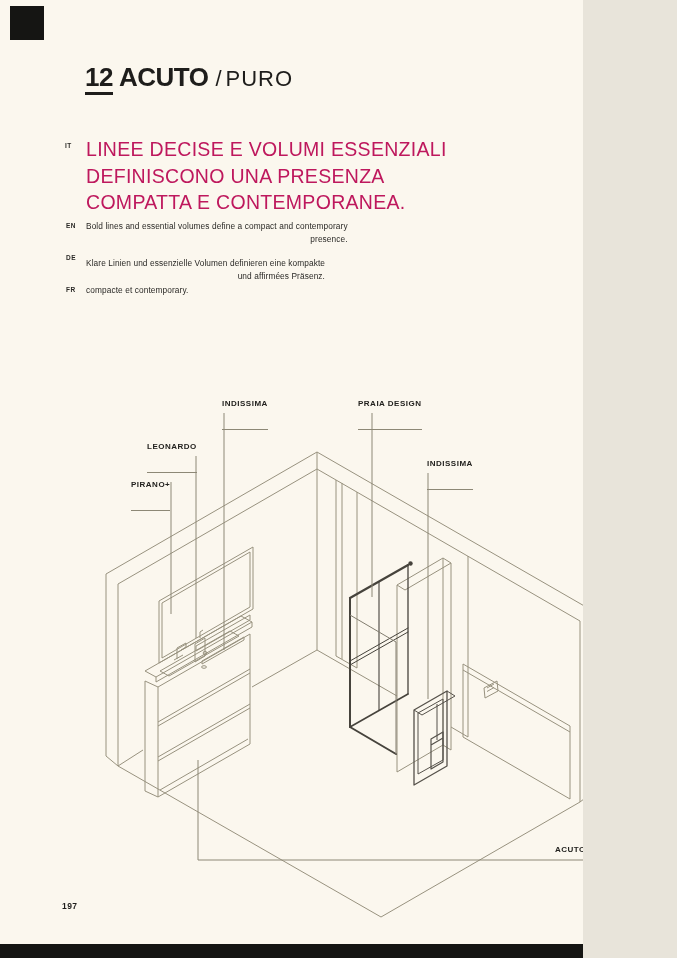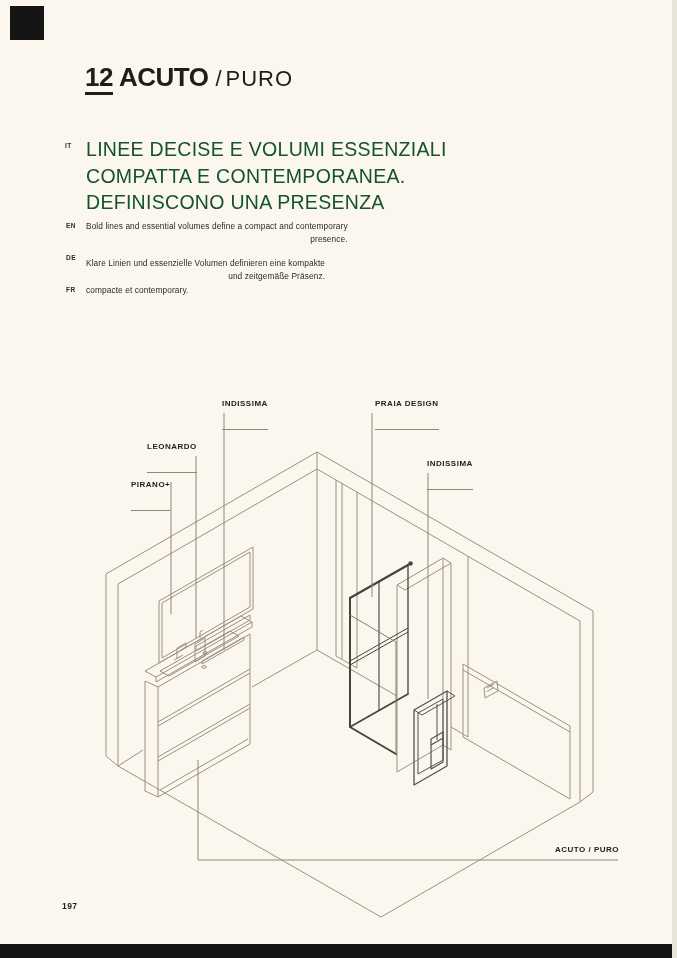--- a/index.html
+++ b/index.html
@@ -1,35 +1,35 @@
 <!DOCTYPE html>
 <html><head>
 <meta charset="utf-8">
 <style>
   html,body{margin:0;padding:0;background:#e8e4da;}
   .page{
-    position:relative;width:672px;height:958px;overflow:hidden;
+    position:relative;width:583px;height:958px;overflow:hidden;
     background:#FBF7EE;color:#1E1D1B;
     font-family:"Liberation Sans",sans-serif;
   }
   .corner-mark{position:absolute;left:10px;top:6px;width:34px;height:34px;background:#151513;}
   .bottom-bar{position:absolute;left:0;top:944px;width:677px;height:14px;background:#151513;}
 
   
   .header{position:absolute;left:85px;top:64px;white-space:nowrap;}
   .header .num{display:inline-block;font-size:26px;font-weight:800;letter-spacing:-.5px;
     border-bottom:3px solid #1E1D1B;padding-bottom:2px;line-height:1;}
   .header .name{font-size:26px;font-weight:800;letter-spacing:-.5px;margin-left:6px;line-height:1;}
   .header .sep{font-size:22px;font-weight:400;margin-left:7px;line-height:1;}
   .header .variant{font-size:22px;font-weight:400;letter-spacing:1px;margin-left:4px;line-height:1;}
 
   
   .lang-label{position:absolute;font-size:6.5px;font-weight:700;letter-spacing:.5px;color:#2A2926;}
   .it-heading{position:absolute;left:86px;top:136px;font-size:19.5px;line-height:26.5px;
-    font-weight:400;letter-spacing:.3px;color:#14532d;}
+    font-weight:400;letter-spacing:.3px;color:#be185d;}
   .para{position:absolute;left:86px;font-size:8.3px;line-height:13.2px;letter-spacing:.1px;color:#2A2926;text-align:right;}
 
   
   .diagram-svg{position:absolute;left:0;top:0;}
   .dlabel{position:absolute;font-size:8px;font-weight:700;letter-spacing:.5px;color:#23221F;
     white-space:nowrap;padding-bottom:21px;border-bottom:1px solid #8D8876;line-height:1;}
   .dlabel.no-rule{border-bottom:none;}
 
   .page-number{position:absolute;left:62px;top:901px;font-size:8.5px;font-weight:700;letter-spacing:.4px;color:#1E1D1B;}
 </style>
@@ -40,34 +40,34 @@
 
   <div class="corner-mark"></div>
 
   <div class="header">
     <span class="num">12</span><span class="name">ACUTO</span><span class="sep">/</span><span class="variant">PURO</span>
   </div>
 
   <div class="lang-label" style="left:65px;top:142px">IT</div>
   <div class="it-heading">
     <div>LINEE DECISE E VOLUMI ESSENZIALI</div>
+    <div>DEFINISCONO UNA PRESENZA</div>
     <div>COMPATTA E CONTEMPORANEA.</div>
-    <div>DEFINISCONO UNA PRESENZA</div>
   </div>
 
   <div class="lang-label" style="left:66px;top:222px">EN</div>
   <div class="para" style="top:220px">
     <div>Bold lines and essential volumes define a compact and contemporary</div>
     <div>presence.</div>
   </div>
 
   <div class="lang-label" style="left:66px;top:254px">DE</div>
   <div class="para" style="top:257px">
     <div>Klare Linien und essenzielle Volumen definieren eine kompakte</div>
-    <div>und zeitgemäße Präsenz.</div>
+    <div>und affirmées Präsenz.</div>
   </div>
 
   <div class="lang-label" style="left:66px;top:286px">FR</div>
   <div class="para" style="top:284px">
     <div>compacte et contemporary.</div>
   </div>
 
   <svg class="diagram-svg" width="677" height="958" viewBox="0 0 677 958">
 
     <g stroke="#98927F" stroke-width="1" fill="none" stroke-linejoin="round">
@@ -141,21 +141,21 @@
       <path d="M224,413 L224,650"></path>
       <path d="M372,413 L372,597"></path>
       <path d="M196,456 L196,638"></path>
       <path d="M171,482 L171,614"></path>
       <path d="M428,473 L428,699"></path>
       <path d="M198,760 L198,860 L618,860"></path>
     </g>
   </svg>
 
   <div class="dlabel" style="left:222px;top:400px">INDISSIMA</div>
-  <div class="dlabel" style="left:375px;top:400px">PRAIA DESIGN</div>
+  <div class="dlabel" style="left:358px;top:400px">PRAIA DESIGN</div>
   <div class="dlabel" style="left:147px;top:443px">LEONARDO</div>
   <div class="dlabel" style="left:131px;top:481px">PIRANO+</div>
   <div class="dlabel" style="left:427px;top:460px">INDISSIMA</div>
   <div class="dlabel no-rule" style="left:555px;top:846px">ACUTO / PURO</div>
 
   <div class="page-number">197</div>
 
   <div class="bottom-bar"></div>
 </div>
 

